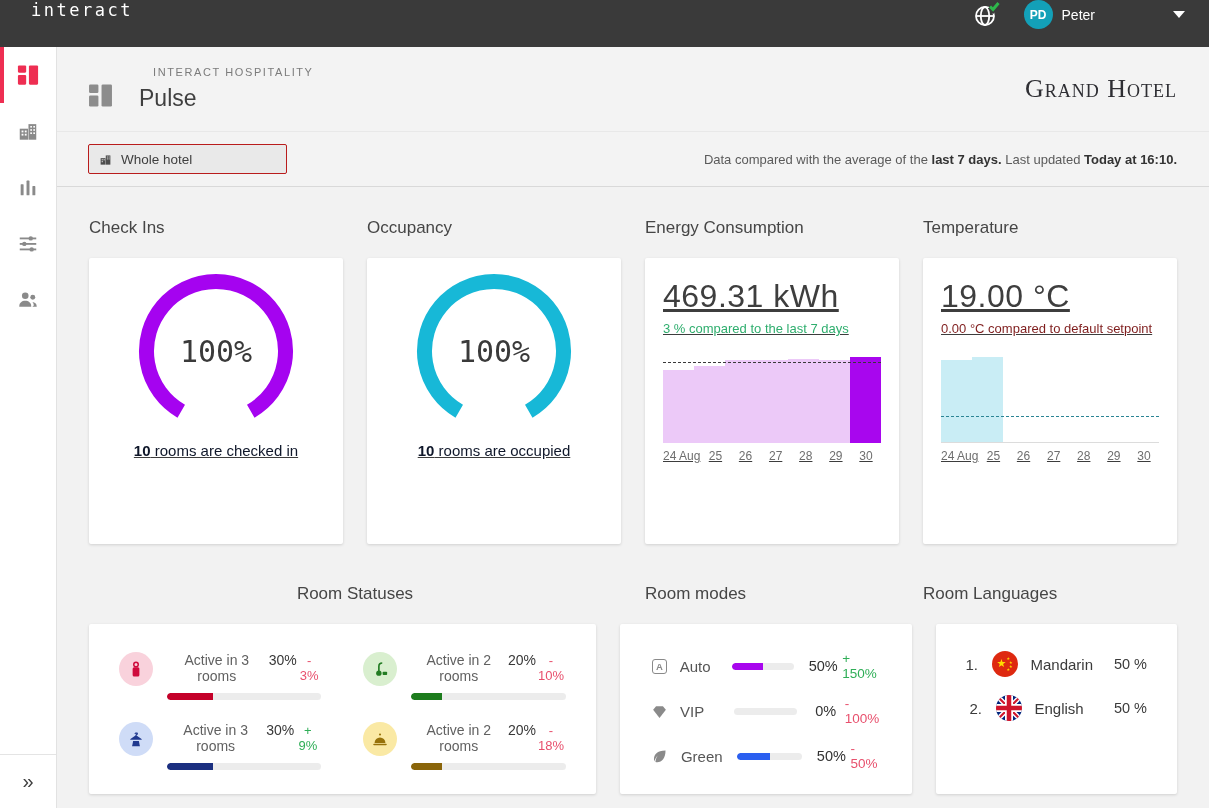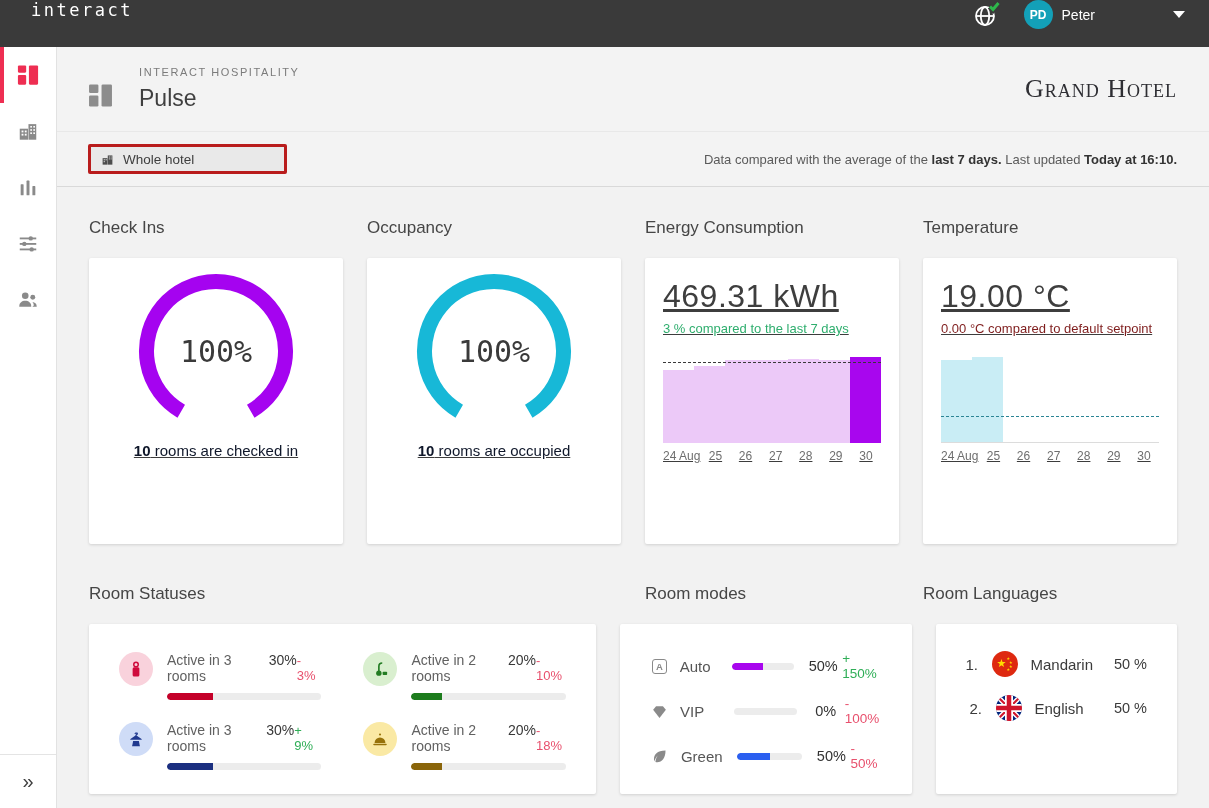--- a/index.html
+++ b/index.html
@@ -26,40 +26,40 @@
   .side-item svg { width:22px; height:22px; }
   .side-footer { margin-top:auto; border-top:1px solid #e4e4e4; height:54px;
     display:flex; align-items:center; justify-content:center; color:#3f3f3f; font-size:20px; cursor:pointer; }
 
   .main { flex:1; background:#f2f2f2; display:flex; flex-direction:column; }
 
   
   .pg-header { height:84px; background:#f3f3f3; display:flex; align-items:center; padding:0 32px 0 31px; }
   .dash-ico-lg { color:#8c8c8c; margin-right:26px; margin-top:16px; }
   .dash-ico-lg svg { width:25px; height:23px; }
-  .hdr-label { font-size:11px; letter-spacing:1.6px; color:#7b7b7b; }
+  .hdr-label { font-size:11px; letter-spacing:1.6px; color:#7b7b7b;margin-left:14px; }
   .hdr-title { font-size:23px; color:#3f3f3f; margin-top:7px; }
   .hotel-logo { margin-left:auto; font-family:"Liberation Serif", serif; font-variant:small-caps;
     font-size:26px; letter-spacing:1px; color:#2e2e33; font-weight:500; }
 
   
   .filterbar { height:56px; background:#f3f3f3; border-top:1px solid #e8e8e8; border-bottom:1px solid #d9d9d9;
     display:flex; align-items:center; padding:0 32px 0 31px; }
-  .scope-btn { width:199px; height:30px; background:#e9e9e9; border:3px solid #b91c1c; border-radius:2px;
+  .scope-btn { width:199px; height:30px; background:#e9e9e9; border:1px solid #b91c1c; border-radius:2px;
     display:flex; align-items:center; gap:9px; padding:0 10px; font-size:13.5px; color:#3e3e3e; cursor:pointer; }
   .scope-btn svg { width:13px; height:13px; color:#4d4d4d; flex:none; }
   .filter-info { margin-left:auto; font-size:13px; color:#5a5a5a; }
   .filter-info b { color:#333; }
 
   
   .content { padding:31px 32px 0; }
   .grid { display:grid; grid-template-columns:repeat(4,1fr); column-gap:24px; }
   .sec-title { font-size:17px; font-weight:400; color:#464646; height:40px; }
   .sec-title.row2 { margin-top:40px; }
-  .span2 { grid-column:span 2; }
+  .span2 { grid-column:span 2;text-align:center; }
   .card { background:#fff; border-radius:2px; box-shadow:0 1px 3px rgba(0,0,0,.14); }
   .card.tall { height:286px;text-decoration:underline; }
   .card.short { height:170px; }
 
   
   .gauge-card { display:flex; flex-direction:column; align-items:center; padding-top:14px; }
   .gauge-wrap { width:158px; height:158px; position:relative; }
   .gauge-wrap svg { width:158px; height:158px; }
   .gauge-pct { position:absolute; inset:0; display:flex; align-items:center; justify-content:center;
     font-family:"DejaVu Sans Mono", monospace; font-size:30px; color:#3a3a3a; }

